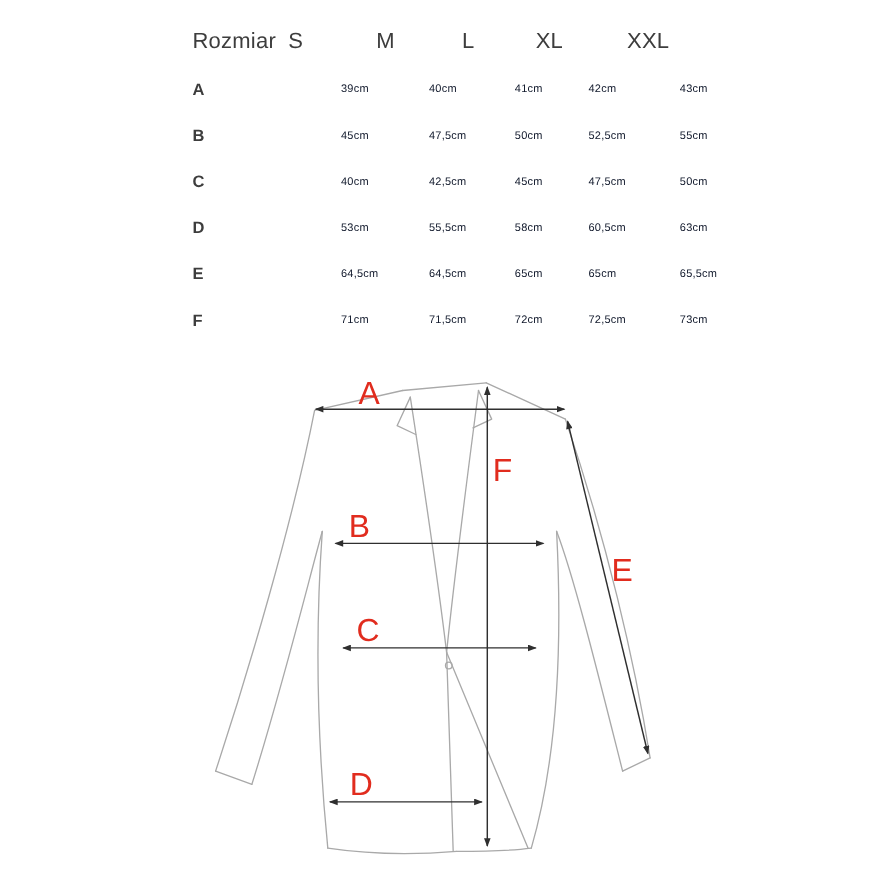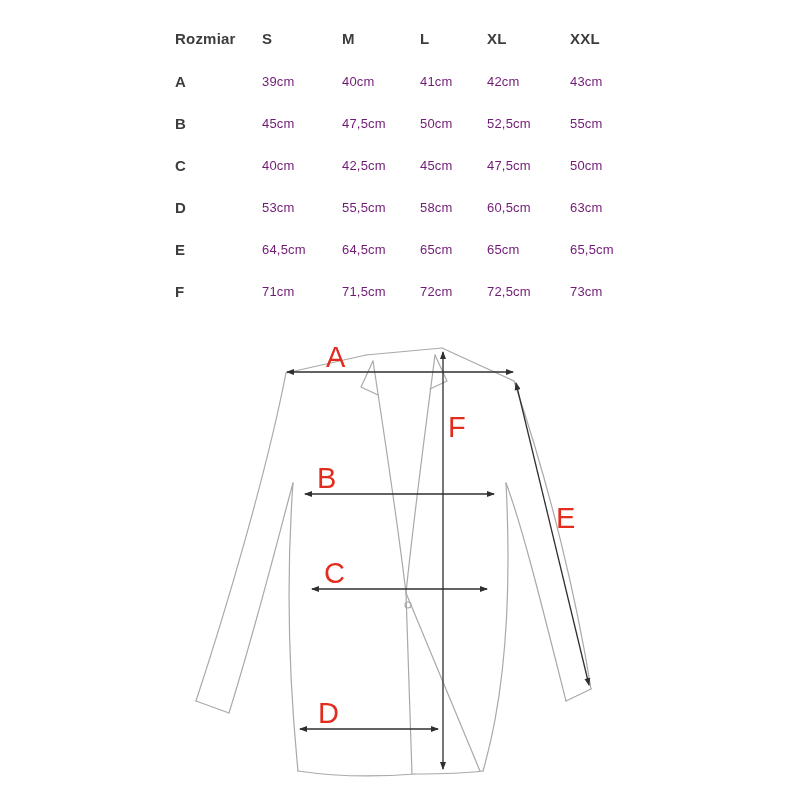--- a/index.html
+++ b/index.html
@@ -10,23 +10,23 @@
   }
   .size-table{
     position:absolute;left:175px;top:16px;width:470px;color:#3d3d3d;
   }
   .trow{
     display:grid;
     grid-template-columns:87px 80px 78px 67px 83px 60px;
     height:42px;align-items:center;text-align:left;
   }
   .trow.head{height:44px;}
-  .th{font-weight:700;font-size:15px;letter-spacing:.2px;}
+  .th{font-weight:400;font-size:20px;letter-spacing:.2px;}
   .rowlabel{font-weight:700;font-size:15px;}
-  .td{font-weight:400;font-size:13px;color:#701a75;letter-spacing:.2px;}
+  .td{font-weight:400;font-size:10px;color:#0f172a;letter-spacing:.2px;margin-left:48px;}
   .jacket-wrap{position:absolute;left:170px;top:325px;width:460px;height:470px;}
   svg text{
     font-family:"Liberation Sans", sans-serif;
     font-size:29px;font-weight:400;
   }
 </style>
 </head>
 <body>
 
 <div>

